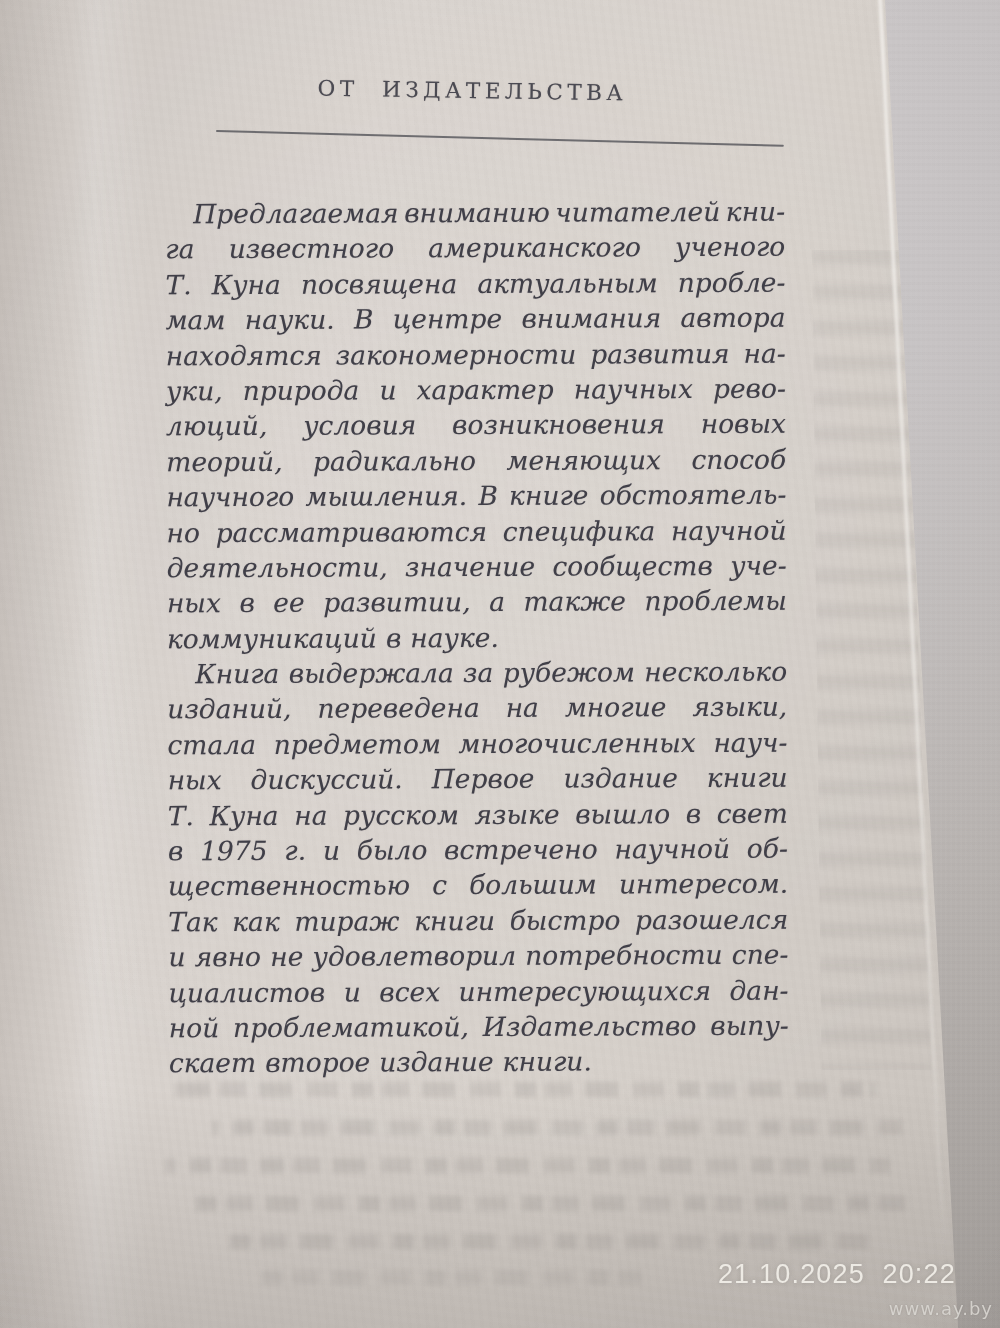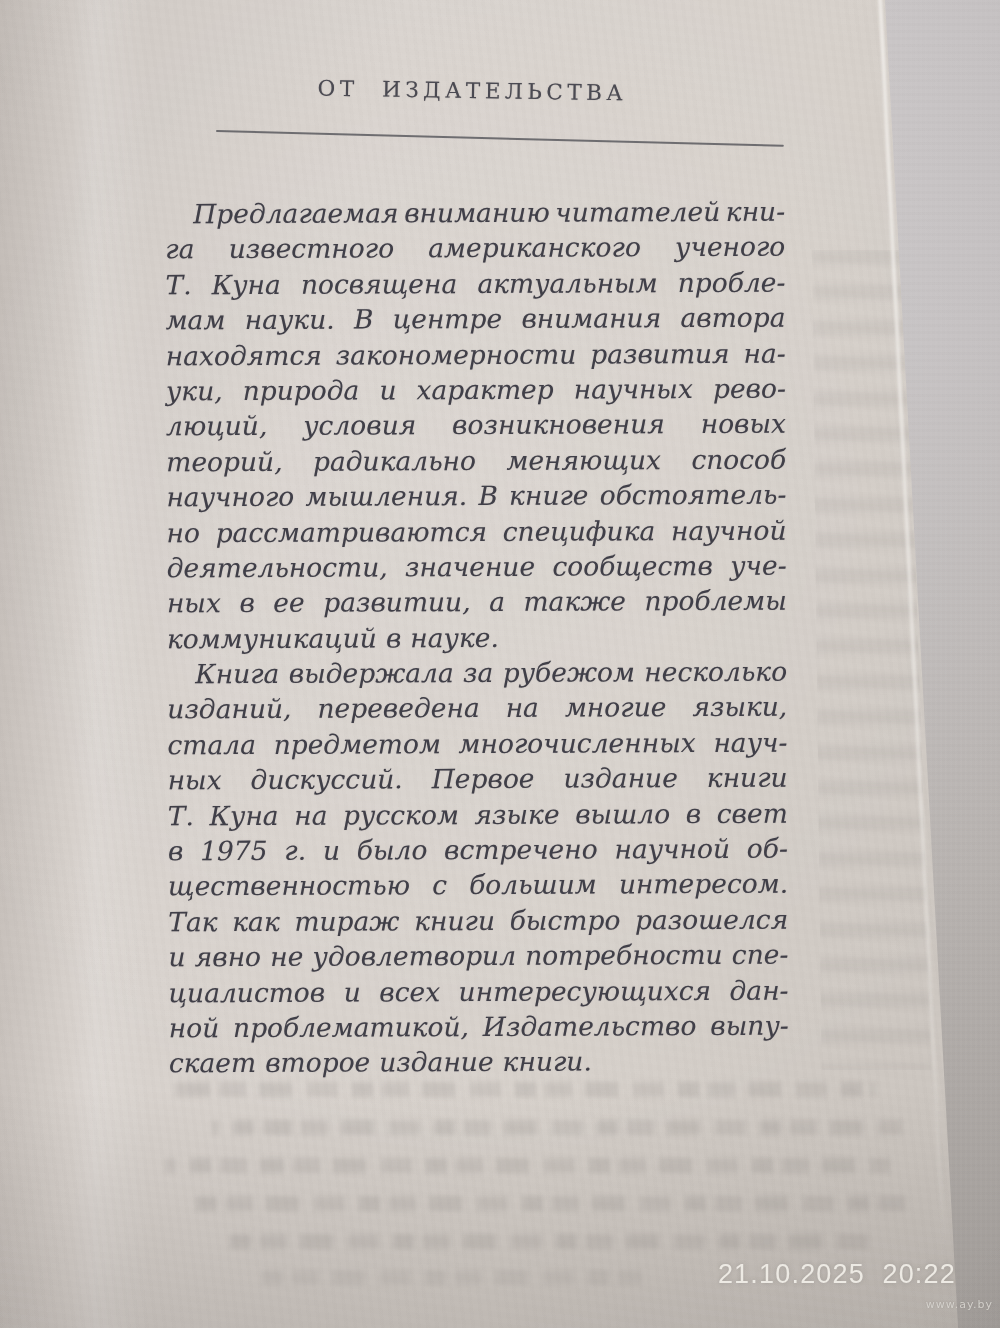--- a/index.html
+++ b/index.html
@@ -94,21 +94,21 @@
   .camera-timestamp{
     position:absolute;top:1259px;right:44px;z-index:5;
     font-family:"Liberation Sans", sans-serif;
     font-size:27px;font-weight:400;letter-spacing:1.2px;
     color:#edeae4;white-space:pre;
     text-shadow:0 0 4px rgba(110,105,100,.35);
   }
   .site-watermark{
     position:absolute;top:1298px;right:7px;z-index:5;
     font-family:"DejaVu Sans", sans-serif;
-    font-size:11px;letter-spacing:1px;
+    font-size:18px;letter-spacing:1px;
     color:#d9d6d1;opacity:.9;
     text-shadow:0 0 2px rgba(110,105,100,.4);
   }
   .vignette{
     position:absolute;inset:0;z-index:4;pointer-events:none;
     background:radial-gradient(125% 115% at 45% 42%, rgba(0,0,0,0) 62%, rgba(52,48,46,.14) 100%);
   }
 </style>
 </head>
 <body>

